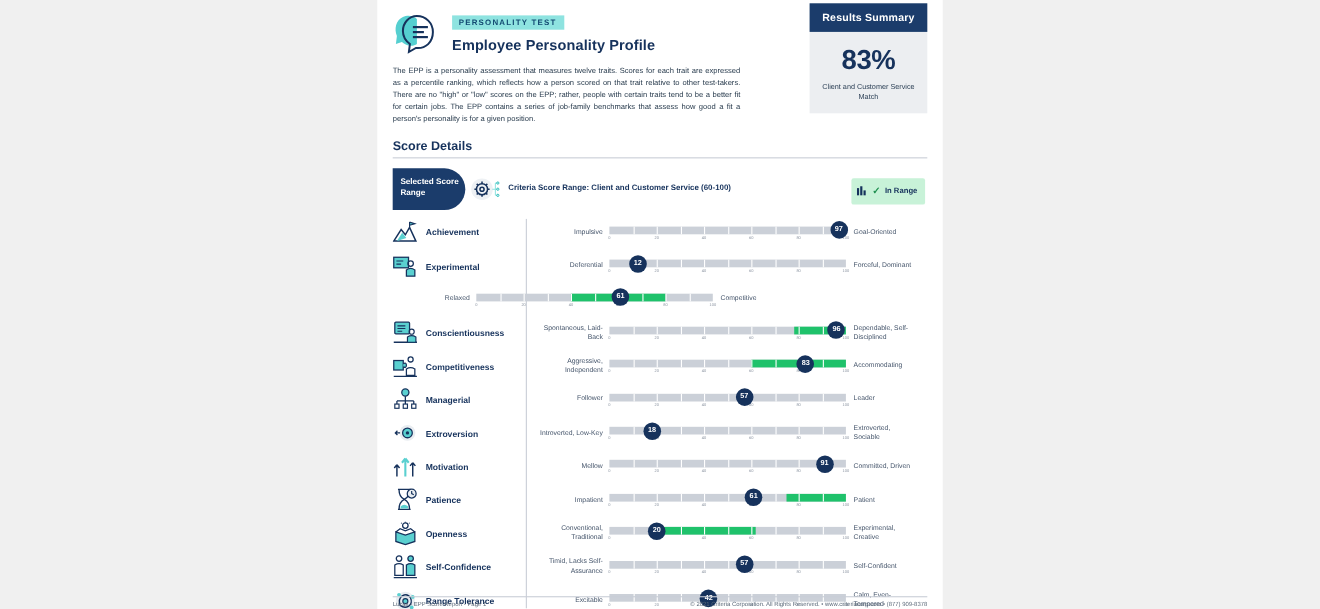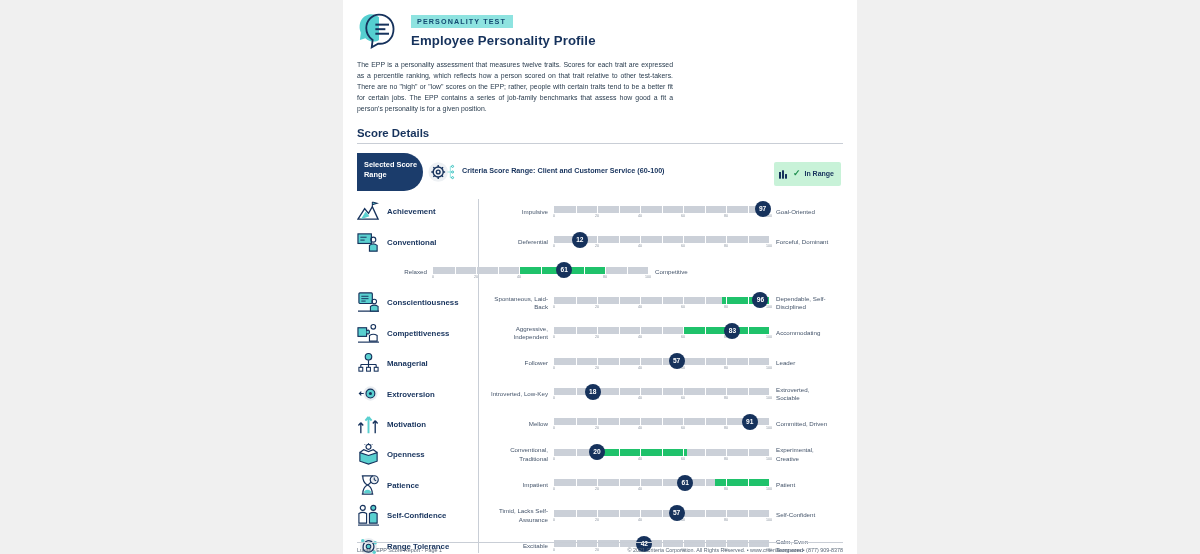--- a/index.html
+++ b/index.html
@@ -280,20 +280,25 @@
           <rect x="20" y="20" width="11" height="2.2" fill="#16325c"></rect>
           <rect x="20" y="25" width="15" height="2.2" fill="#16325c"></rect>
         </svg>
       </div>
       <div class="titles">
         <div class="eyebrow">PERSONALITY TEST</div>
         <div class="doc-title">Employee Personality Profile</div>
       </div>
     </div>
 
+    <div class="results-box">
+      <div class="results-head">Results Summary</div>
+      <div class="results-pct">83%</div>
+      <div class="results-sub">Client and Customer Service Match</div>
+    </div>
 
     <div class="intro">The EPP is a personality assessment that measures twelve traits. Scores for each trait are expressed as a percentile ranking, which reflects how a person scored on that trait relative to other test-takers. There are no "high" or "low" scores on the EPP; rather, people with certain traits tend to be a better fit for certain jobs. The EPP contains a series of job-family benchmarks that assess how good a fit a person's personality is for a given position.</div>
 
     <div class="section-title">Score Details</div>
     <div class="divider"></div>
 
     <div class="criteria-row">
       <div class="selected-chip">Selected Score Range</div>
 
       <div class="gear-wrap">
@@ -363,21 +368,21 @@
           </div>
         </div>
         <div class="trait-row">
           <div class="trait-left">
             <span class="trait-icon"><svg viewBox="0 0 24 24" width="23" height="23">
                 <rect x="1" y="3" width="14" height="10" fill="#5ad0d0" stroke="#16325c" stroke-width="1.2"></rect>
                 <path d="M3.5 6.5 L10 6.5 M3.5 9.5 L8 9.5" stroke="#16325c" stroke-width="1"></path>
                 <circle cx="17" cy="9" r="2.6" fill="none" stroke="#16325c" stroke-width="1.2"></circle>
                 <path d="M13 21 L13 15 Q17 12 21 15 L21 21 Z" fill="#5ad0d0" stroke="#16325c" stroke-width="1.2"></path>
               </svg></span>
-            <span class="trait-name">Conventional</span>
+            <span class="trait-name">Experimental</span>
           </div>
           <div class="trait-right">
             <div class="pole-low">Deferential</div>
             <div class="bar-wrap">
               <div class="bar-track"></div>
               <div class="seg-gap" style="left: 21.5px;"></div>
               <div class="seg-gap" style="left: 43px;"></div>
               <div class="seg-gap" style="left: 64.5px;"></div>
               <div class="seg-gap" style="left: 86px;"></div>
               <div class="seg-gap" style="left: 107.5px;"></div>
@@ -592,20 +597,55 @@
               <div class="tick" style="left: 80%;">80</div>
               <div class="tick" style="left: 100%;">100</div>
               <div class="marker" style="left: 91%;">91</div>
             </div>
             <div class="pole-high">Committed, Driven</div>
           </div>
         </div>
         <div class="trait-row">
           <div class="trait-left">
             <span class="trait-icon"><svg viewBox="0 0 24 24" width="23" height="23">
+                <path d="M5 2 L17 2 M5 21 L17 21 M6 2 Q6 9 11 11.5 Q6 14 6 21 M16 2 Q16 9 11 11.5 Q16 14 16 21" fill="none" stroke="#16325c" stroke-width="1.3"></path>
+                <path d="M7.5 18 Q11 15 14.5 18 L14.5 20 L7.5 20 Z" fill="#5ad0d0"></path>
+                <circle cx="18" cy="6" r="4.2" fill="#e9edf1" stroke="#16325c" stroke-width="1.2"></circle>
+                <path d="M18 3.6 L18 6 L20 7" stroke="#16325c" stroke-width="1.1" fill="none"></path>
+              </svg></span>
+            <span class="trait-name">Patience</span>
+          </div>
+          <div class="trait-right">
+            <div class="pole-low">Impatient</div>
+            <div class="bar-wrap">
+              <div class="bar-track"></div>
+              <div class="bar-green" style="left: 75%; width: 25%;"></div>
+              <div class="seg-gap" style="left: 21.5px;"></div>
+              <div class="seg-gap" style="left: 43px;"></div>
+              <div class="seg-gap" style="left: 64.5px;"></div>
+              <div class="seg-gap" style="left: 86px;"></div>
+              <div class="seg-gap" style="left: 107.5px;"></div>
+              <div class="seg-gap" style="left: 129px;"></div>
+              <div class="seg-gap" style="left: 150.5px;"></div>
+              <div class="seg-gap" style="left: 172px;"></div>
+              <div class="seg-gap" style="left: 193.5px;"></div>
+              <div class="tick" style="left: 0%;">0</div>
+              <div class="tick" style="left: 20%;">20</div>
+              <div class="tick" style="left: 40%;">40</div>
+              <div class="tick" style="left: 60%;">60</div>
+              <div class="tick" style="left: 80%;">80</div>
+              <div class="tick" style="left: 100%;">100</div>
+              <div class="marker" style="left: 61%;">61</div>
+            </div>
+            <div class="pole-high">Patient</div>
+          </div>
+        </div>
+        <div class="trait-row">
+          <div class="trait-left">
+            <span class="trait-icon"><svg viewBox="0 0 24 24" width="23" height="23">
                 <path d="M3 10 L12 13 L21 10 L21 19 L12 22 L3 19 Z" fill="#5ad0d0" stroke="#16325c" stroke-width="1.2"></path>
                 <path d="M3 10 L7 7 L12 9 L17 7 L21 10" fill="none" stroke="#16325c" stroke-width="1.2"></path>
                 <circle cx="12" cy="4" r="2.6" fill="none" stroke="#16325c" stroke-width="1.2"></circle>
                 <path d="M12 1 L12 0.2 M8.5 2 L8 1.3 M15.5 2 L16 1.3" stroke="#16325c" stroke-width="1"></path>
               </svg></span>
             <span class="trait-name">Openness</span>
           </div>
           <div class="trait-right">
             <div class="pole-low">Conventional, Traditional</div>
             <div class="bar-wrap">
@@ -622,55 +662,20 @@
               <div class="seg-gap" style="left: 193.5px;"></div>
               <div class="tick" style="left: 0%;">0</div>
               <div class="tick" style="left: 20%;">20</div>
               <div class="tick" style="left: 40%;">40</div>
               <div class="tick" style="left: 60%;">60</div>
               <div class="tick" style="left: 80%;">80</div>
               <div class="tick" style="left: 100%;">100</div>
               <div class="marker" style="left: 20%;">20</div>
             </div>
             <div class="pole-high">Experimental, Creative</div>
-          </div>
-        </div>
-        <div class="trait-row">
-          <div class="trait-left">
-            <span class="trait-icon"><svg viewBox="0 0 24 24" width="23" height="23">
-                <path d="M5 2 L17 2 M5 21 L17 21 M6 2 Q6 9 11 11.5 Q6 14 6 21 M16 2 Q16 9 11 11.5 Q16 14 16 21" fill="none" stroke="#16325c" stroke-width="1.3"></path>
-                <path d="M7.5 18 Q11 15 14.5 18 L14.5 20 L7.5 20 Z" fill="#5ad0d0"></path>
-                <circle cx="18" cy="6" r="4.2" fill="#e9edf1" stroke="#16325c" stroke-width="1.2"></circle>
-                <path d="M18 3.6 L18 6 L20 7" stroke="#16325c" stroke-width="1.1" fill="none"></path>
-              </svg></span>
-            <span class="trait-name">Patience</span>
-          </div>
-          <div class="trait-right">
-            <div class="pole-low">Impatient</div>
-            <div class="bar-wrap">
-              <div class="bar-track"></div>
-              <div class="bar-green" style="left: 75%; width: 25%;"></div>
-              <div class="seg-gap" style="left: 21.5px;"></div>
-              <div class="seg-gap" style="left: 43px;"></div>
-              <div class="seg-gap" style="left: 64.5px;"></div>
-              <div class="seg-gap" style="left: 86px;"></div>
-              <div class="seg-gap" style="left: 107.5px;"></div>
-              <div class="seg-gap" style="left: 129px;"></div>
-              <div class="seg-gap" style="left: 150.5px;"></div>
-              <div class="seg-gap" style="left: 172px;"></div>
-              <div class="seg-gap" style="left: 193.5px;"></div>
-              <div class="tick" style="left: 0%;">0</div>
-              <div class="tick" style="left: 20%;">20</div>
-              <div class="tick" style="left: 40%;">40</div>
-              <div class="tick" style="left: 60%;">60</div>
-              <div class="tick" style="left: 80%;">80</div>
-              <div class="tick" style="left: 100%;">100</div>
-              <div class="marker" style="left: 61%;">61</div>
-            </div>
-            <div class="pole-high">Patient</div>
           </div>
         </div>
         <div class="trait-row">
           <div class="trait-left">
             <span class="trait-icon"><svg viewBox="0 0 24 24" width="23" height="23">
                 <circle cx="6" cy="4" r="2.6" fill="none" stroke="#16325c" stroke-width="1.2"></circle>
                 <path d="M2 20 L2 10 Q6 7.5 10 10 L10 20 Z" fill="none" stroke="#16325c" stroke-width="1.2"></path>
                 <circle cx="17" cy="4" r="2.6" fill="#5ad0d0" stroke="#16325c" stroke-width="1.2"></circle>
                 <path d="M13 20 L13 10 Q17 7.5 21 10 L21 20 Z" fill="#5ad0d0" stroke="#16325c" stroke-width="1.2"></path>
                 <path d="M1 22 L23 22" stroke="#16325c" stroke-width="1.2"></path>

